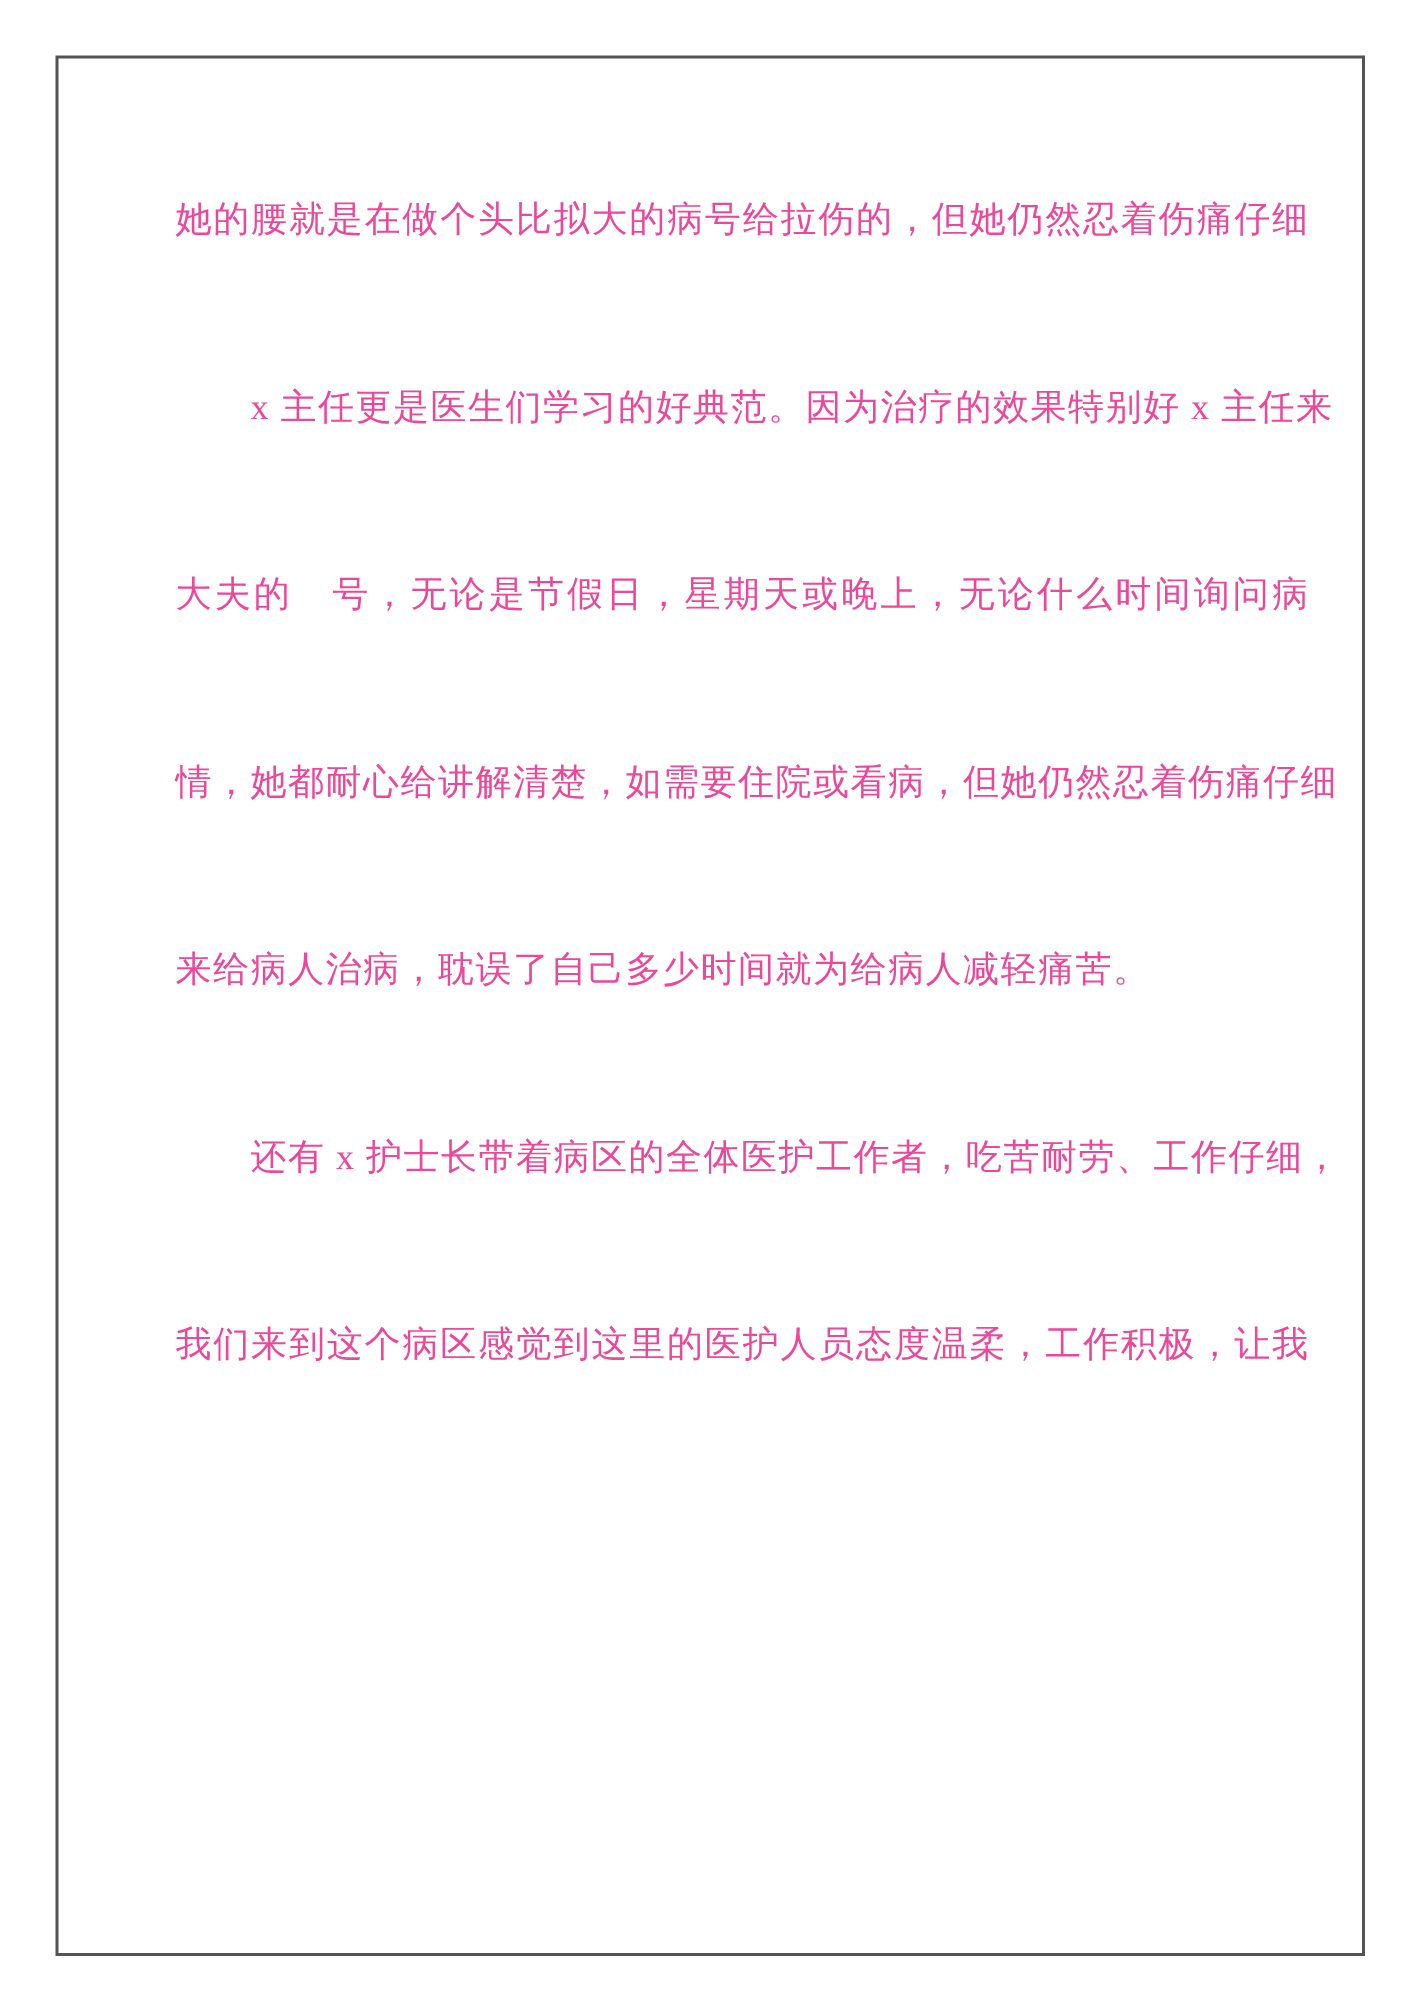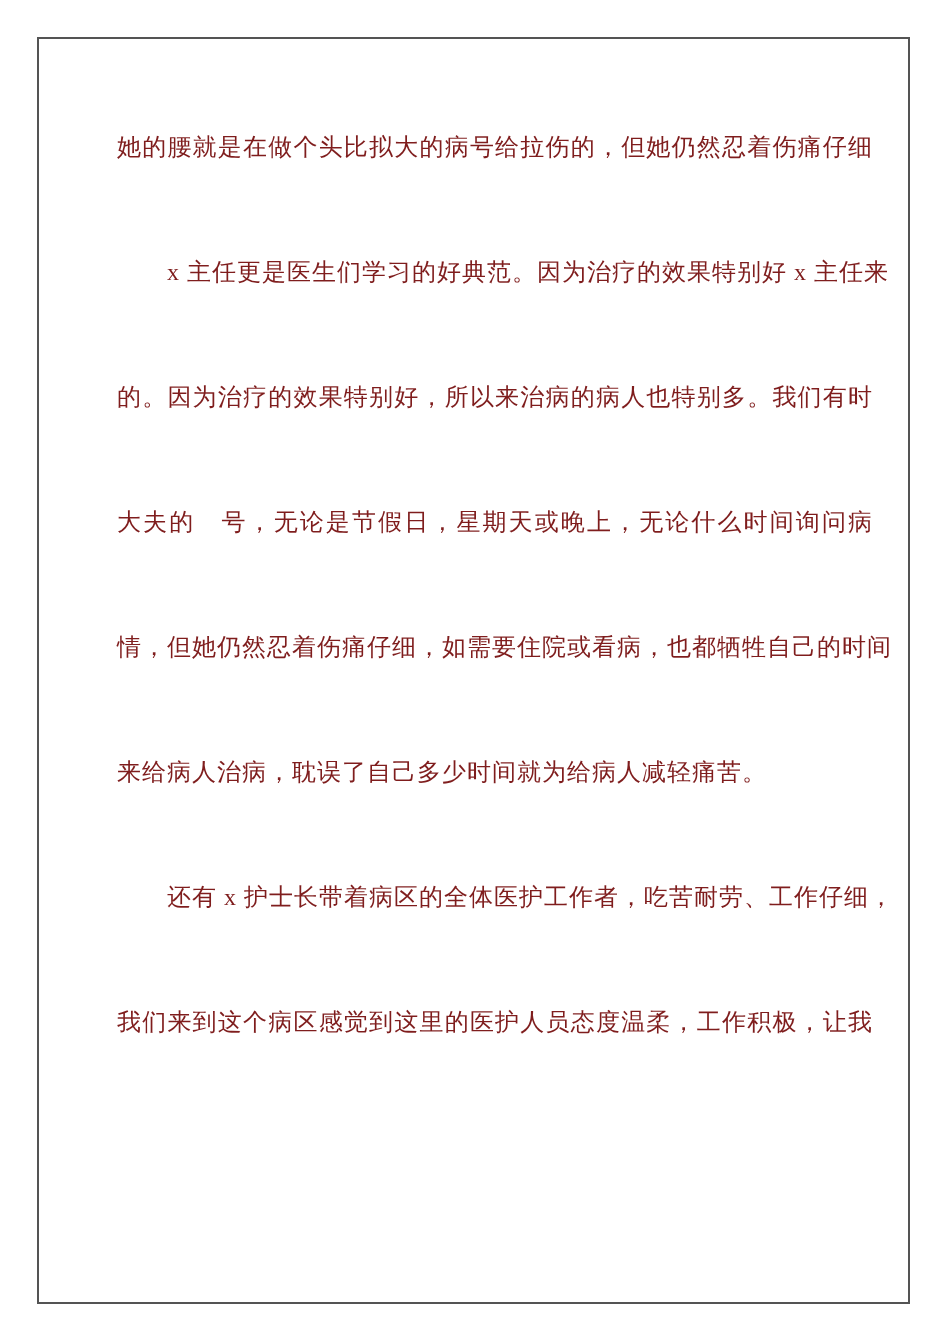--- a/index.html
+++ b/index.html
@@ -28,21 +28,21 @@
     position: absolute;
     left: 117px;
     top: 85px;
     width: 756px;
   }
   .doc-line {
     height: 125px;
     line-height: 125px;
     font-size: 24px;
     letter-spacing: 1px;
-    color: #7f1d1d;
+    color: #ec4899;
     white-space: nowrap;
     font-weight: 300;
     width: 756px;
     box-sizing: border-box;
     text-align: left;
   }
   
   .doc-line.fill {
     text-align: justify;
     text-align-last: justify;
@@ -53,19 +53,18 @@
   }
 </style>
 </head>
 <body>
 
 <div class="page-frame"></div>
 
 <div class="doc-content">
   <div class="doc-line fill">她的腰就是在做个头比拟大的病号给拉伤的，但她仍然忍着伤痛仔细</div>
   <div class="doc-line fill indent">x 主任更是医生们学习的好典范。因为治疗的效果特别好 x 主任来</div>
-  <div class="doc-line fill">的。因为治疗的效果特别好，所以来治病的病人也特别多。我们有时</div>
   <div class="doc-line fill">大夫的　号，无论是节假日，星期天或晚上，无论什么时间询问病</div>
-  <div class="doc-line fill">情，但她仍然忍着伤痛仔细，如需要住院或看病，也都牺牲自己的时间</div>
+  <div class="doc-line fill">情，她都耐心给讲解清楚，如需要住院或看病，但她仍然忍着伤痛仔细</div>
   <div class="doc-line">来给病人治病，耽误了自己多少时间就为给病人减轻痛苦。</div>
   <div class="doc-line fill indent">还有 x 护士长带着病区的全体医护工作者，吃苦耐劳、工作仔细，</div>
   <div class="doc-line fill">我们来到这个病区感觉到这里的医护人员态度温柔，工作积极，让我</div>
 </div>
 
 </body></html>

